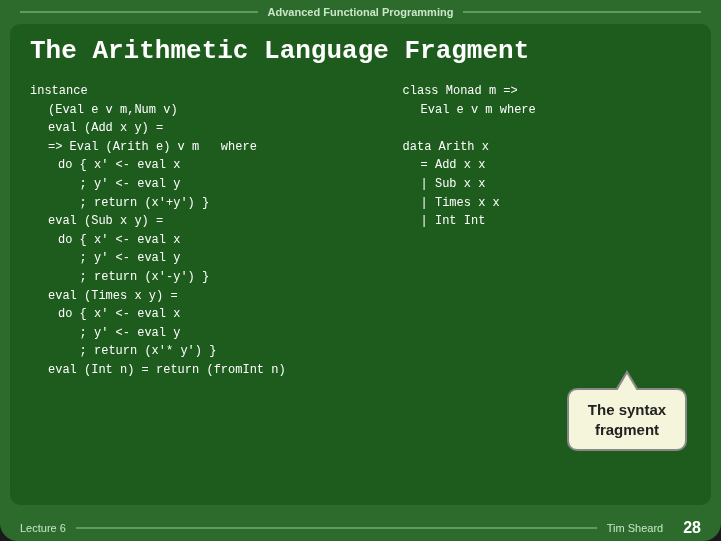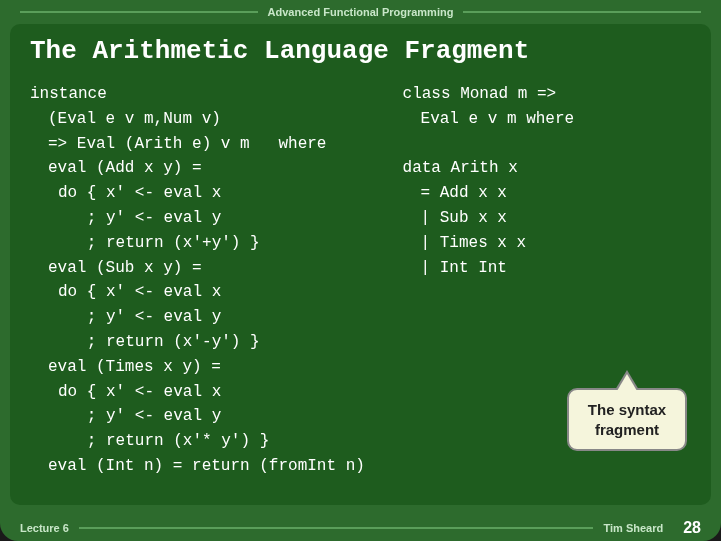--- a/index.html
+++ b/index.html
@@ -60,36 +60,36 @@
     }
     .left-col {
       flex: 1.1;
     }
     .right-col {
       flex: 0.9;
       position: relative;
     }
     .code-block {
       font-family: 'Courier New', Courier, monospace;
-      font-size: 16px;
+      font-size: 12px;
       color: #ffffff;
       line-height: 1.55;
     }
     .bottom-bar {
       display: flex;
       justify-content: space-between;
       align-items: center;
       padding: 4px 20px;
       background: #2d6b2d;
       border-radius: 0 0 18px 18px;
     }
     .bottom-label {
       color: #c8e6c8;
       font-size: 11px;
-      font-weight: bold;
+      font-weight: normal;
     }
     .bottom-line {
       flex: 1;
       height: 2px;
       background: #5a9e5a;
       margin: 0 10px;
     }
     .page-num {
       color: #ffffff;
       font-size: 16px;
@@ -146,22 +146,22 @@
   </div>
 
   <div class="main-content">
     <div class="slide-title">The Arithmetic Language Fragment</div>
 
     <div class="content-area">
       <div class="left-col">
         <div class="code-block">
           <div>instance</div>
           <div class="indent1">(Eval e v m,Num v)</div>
+          <div class="indent1">eval (Add x y) =</div>
           <div class="indent1">=&gt; Eval (Arith e) v m&nbsp;&nbsp;&nbsp;where</div>
-          <div class="indent1">eval (Add x y) =</div>
           <div class="indent2">do { x' &lt;- eval x</div>
           <div class="indent2">&nbsp;&nbsp; ; y' &lt;- eval y</div>
           <div class="indent2">&nbsp;&nbsp; ; return (x'+y') }</div>
           <div class="indent1">eval (Sub x y) =</div>
           <div class="indent2">do { x' &lt;- eval x</div>
           <div class="indent2">&nbsp;&nbsp; ; y' &lt;- eval y</div>
           <div class="indent2">&nbsp;&nbsp; ; return (x'-y') }</div>
           <div class="indent1">eval (Times x y) =</div>
           <div class="indent2">do { x' &lt;- eval x</div>
           <div class="indent2">&nbsp;&nbsp; ; y' &lt;- eval y</div>

